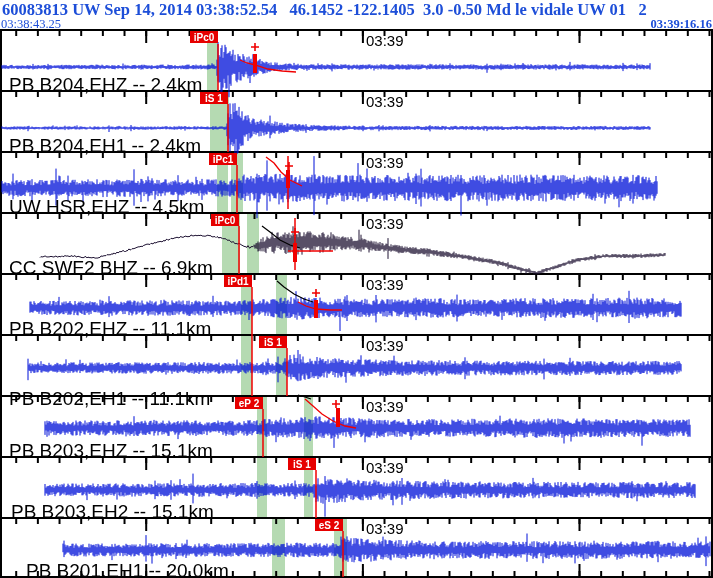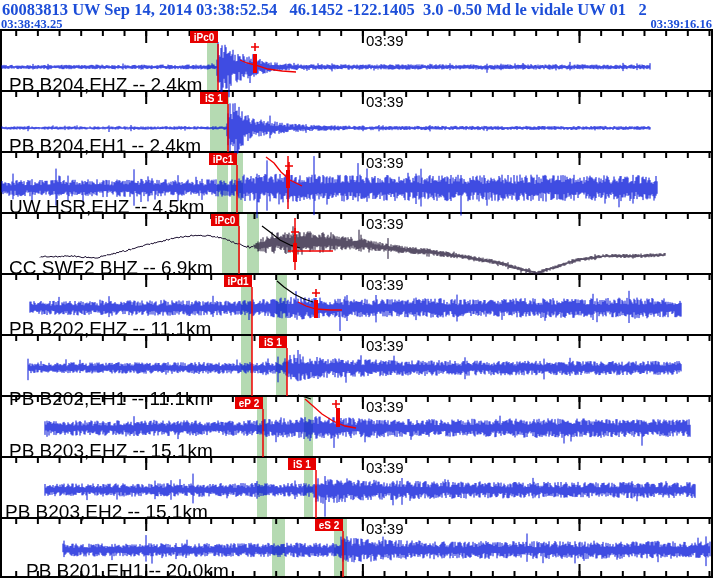--- a/index.html
+++ b/index.html
@@ -2,21 +2,21 @@
 <html><head>
 <meta charset="utf-8">
 <style>
   html,body{margin:0;padding:0;background:#fff;}
   #app{position:relative;width:713px;height:578px;background:#ffffff;overflow:hidden;
        font-family:"Liberation Sans",sans-serif;}
   .hdr{position:absolute;left:0;top:0;width:713px;height:30px;}
   .title{position:absolute;left:2px;top:0px;font-family:"Liberation Serif",serif;
          font-weight:bold;font-size:16.5px;white-space:pre;letter-spacing:0px;}
   .tl{position:absolute;left:1px;top:17px;font-family:"Liberation Serif",serif;
-      font-weight:bold;font-size:12.5px;}
+      font-weight:normal;font-size:12.5px;}
   .tr{position:absolute;right:1px;top:17px;font-family:"Liberation Serif",serif;
       font-weight:bold;font-size:12.5px;}
   #plot{position:absolute;left:0;top:0;}
   .sta-label{position:absolute;color:#000;font-size:19px;white-space:pre;}
   .time-label{position:absolute;color:#000;font-size:15px;white-space:pre;}
 </style>
 </head>
 <body>
 
 <div id="app">
@@ -479,18 +479,18 @@
       <div class="sta-label" style="left: 9px; top: 196px;">UW HSR,EHZ -- 4.5km</div>
       <div class="time-label" style="left: 366px; top: 154px;">03:39</div>
       <div class="sta-label" style="left: 9px; top: 257px;">CC SWF2 BHZ -- 6.9km</div>
       <div class="time-label" style="left: 366px; top: 215px;">03:39</div>
       <div class="sta-label" style="left: 9px; top: 318px;">PB B202,EHZ -- 11.1km</div>
       <div class="time-label" style="left: 366px; top: 276px;">03:39</div>
       <div class="sta-label" style="left: 9px; top: 388px;">PB B202,EH1 -- 11.1km</div>
       <div class="time-label" style="left: 366px; top: 337px;">03:39</div>
       <div class="sta-label" style="left: 9px; top: 440px;">PB B203,EHZ -- 15.1km</div>
       <div class="time-label" style="left: 366px; top: 398px;">03:39</div>
-      <div class="sta-label" style="left: 5px; top: 501px;">PB B203,EH2 -- 15.1km</div>
+      <div class="sta-label" style="left: 11px; top: 501px;">PB B203,EH2 -- 15.1km</div>
       <div class="time-label" style="left: 366px; top: 459px;">03:39</div>
       <div class="sta-label" style="left: 26px; top: 560px;">PB B201,EH1 -- 20.0km</div>
       <div class="time-label" style="left: 366px; top: 520px;">03:39</div>
     </div>
 </div>
 
 </body></html>

